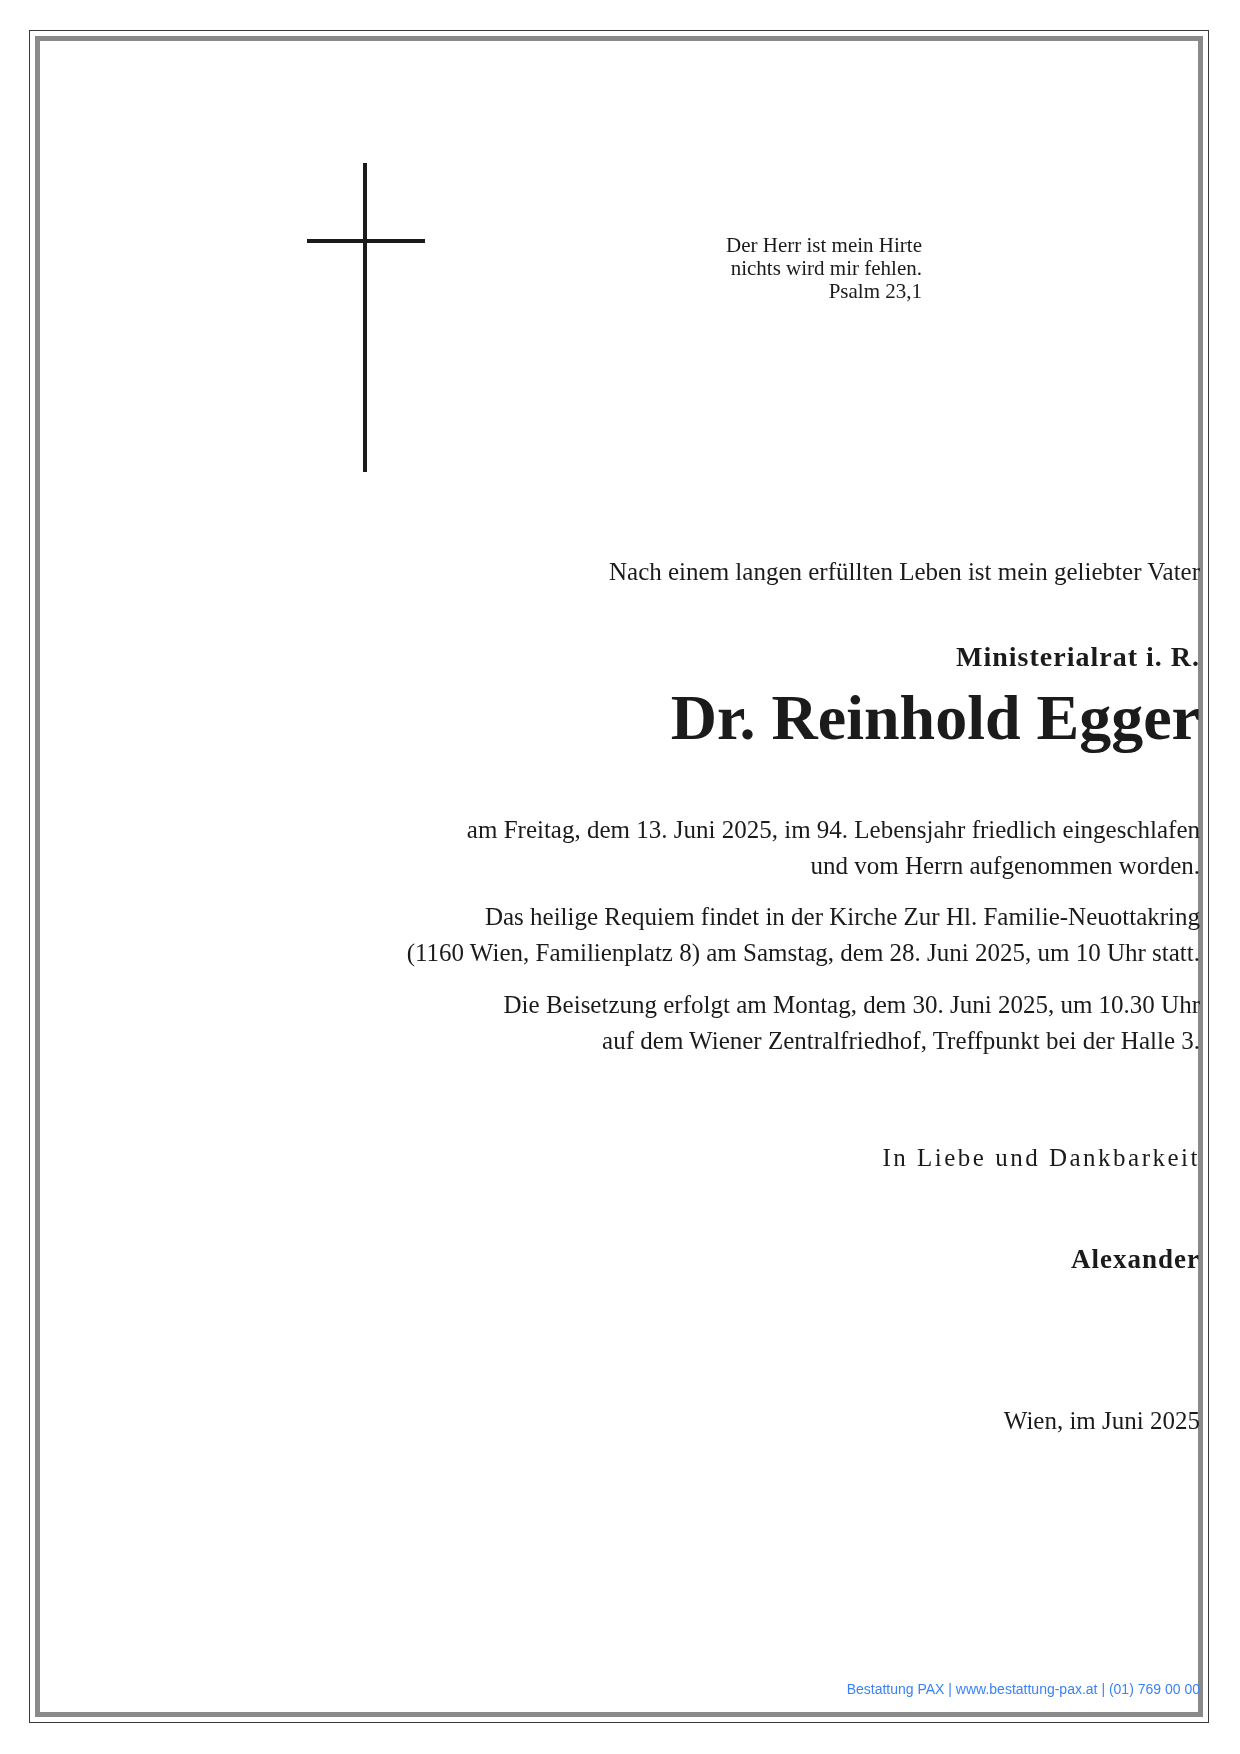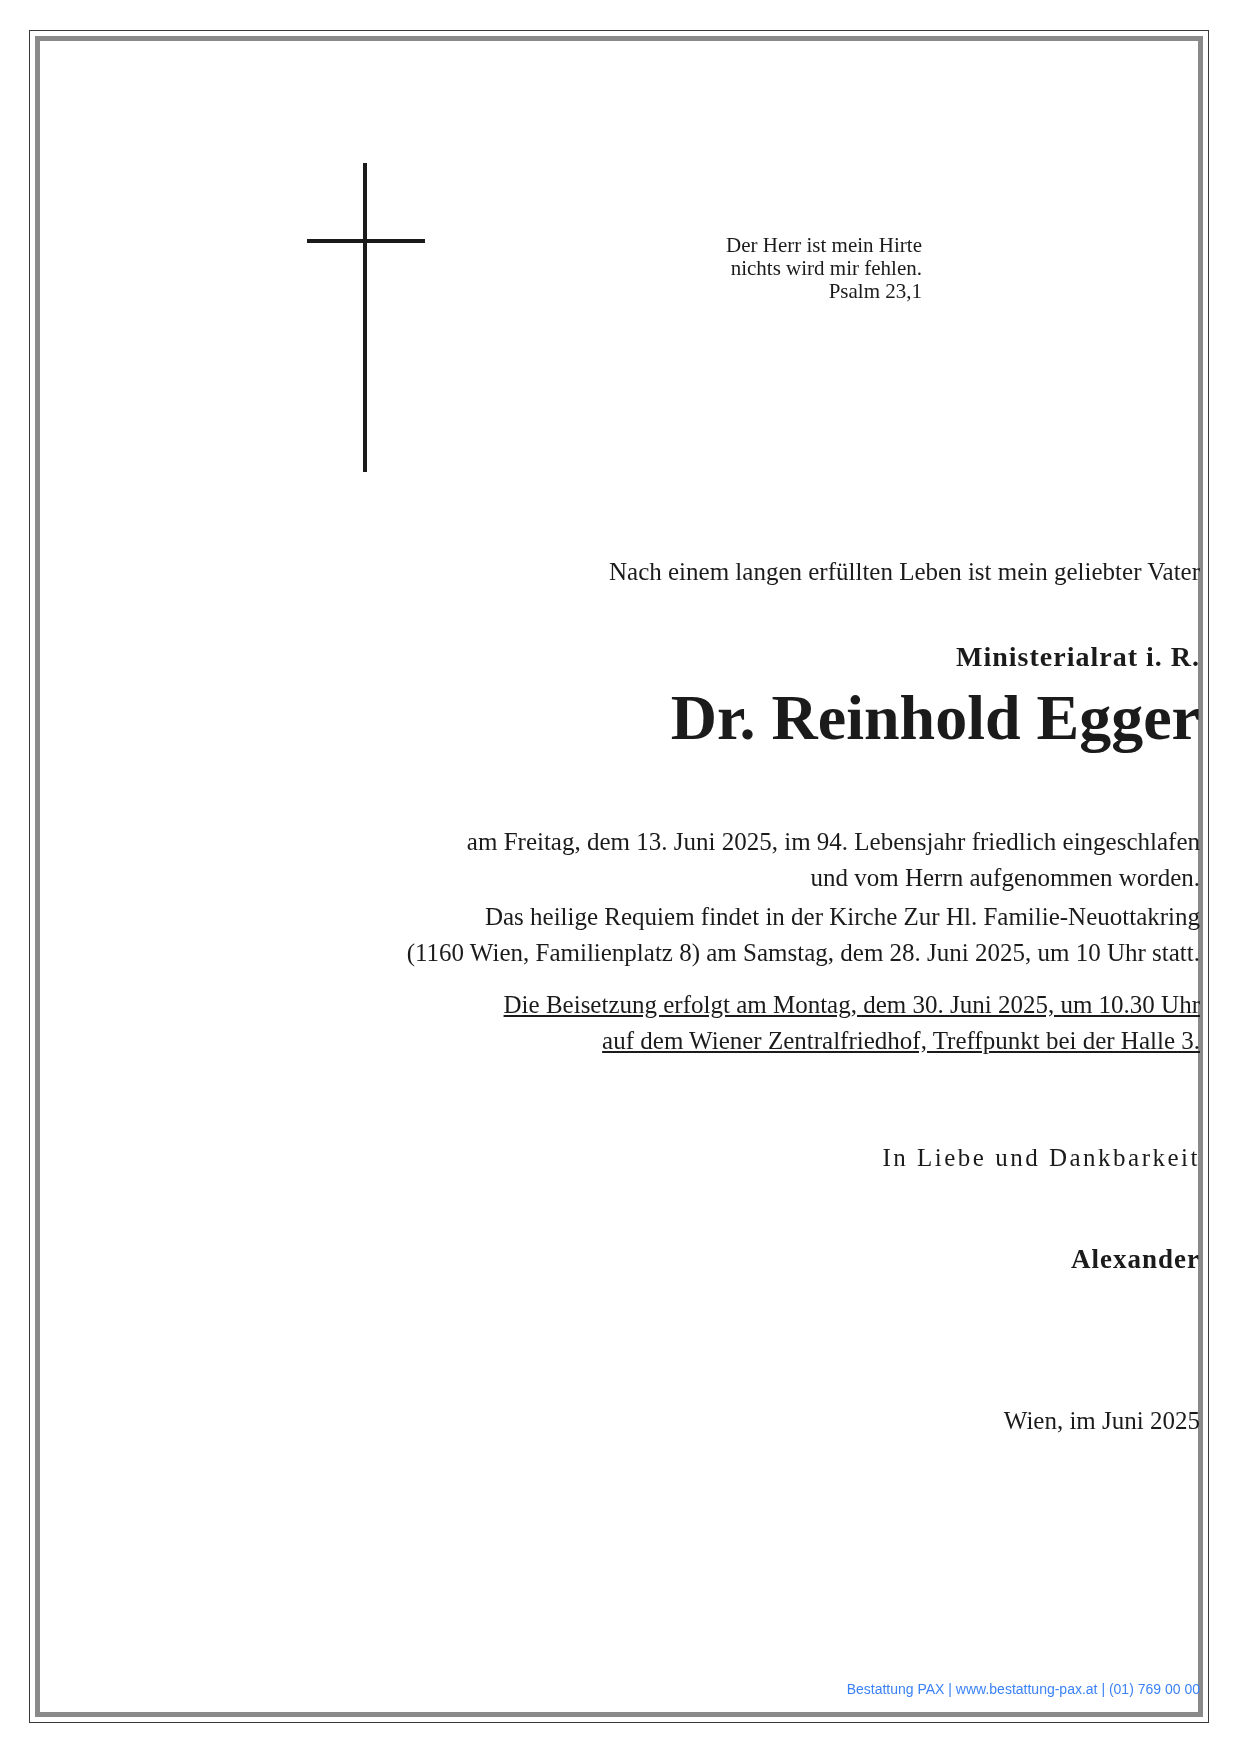--- a/index.html
+++ b/index.html
@@ -55,23 +55,23 @@
   }
   .center-block {
     position: absolute;
     left: 40px; right: 40px;
     text-align: right;
   }
   .intro        { top: 558px;  font-size: 25px; }
   .title-prefix { top: 641px;  font-size: 28px; font-weight: bold; letter-spacing: 1px; }
   .name         { top: 684px;  font-size: 64px; font-weight: bold; line-height: 68px; }
   .para         { font-size: 25px; line-height: 36px; }
-  .passing      { top: 812px; margin-top: 12px; }
+  .passing      { top: 812px; }
   .requiem      { top: 899px; }
-  .burial       { top: 987px; text-decoration: underline; }
+  .burial       { top: 987px; }
   .closing      { top: 1144px; font-size: 25px; letter-spacing: 2.5px; }
   .mourner      { top: 1199px; font-size: 27px; font-weight: bold; letter-spacing: 1px; margin-top: 45px; }
   .place-date   { top: 1407px; font-size: 25px; }
   .footer {
     top: 1681px;
     font-family: "Liberation Sans", sans-serif;
     font-size: 14px;
     color: #3b82f6;
   }
 </style>

